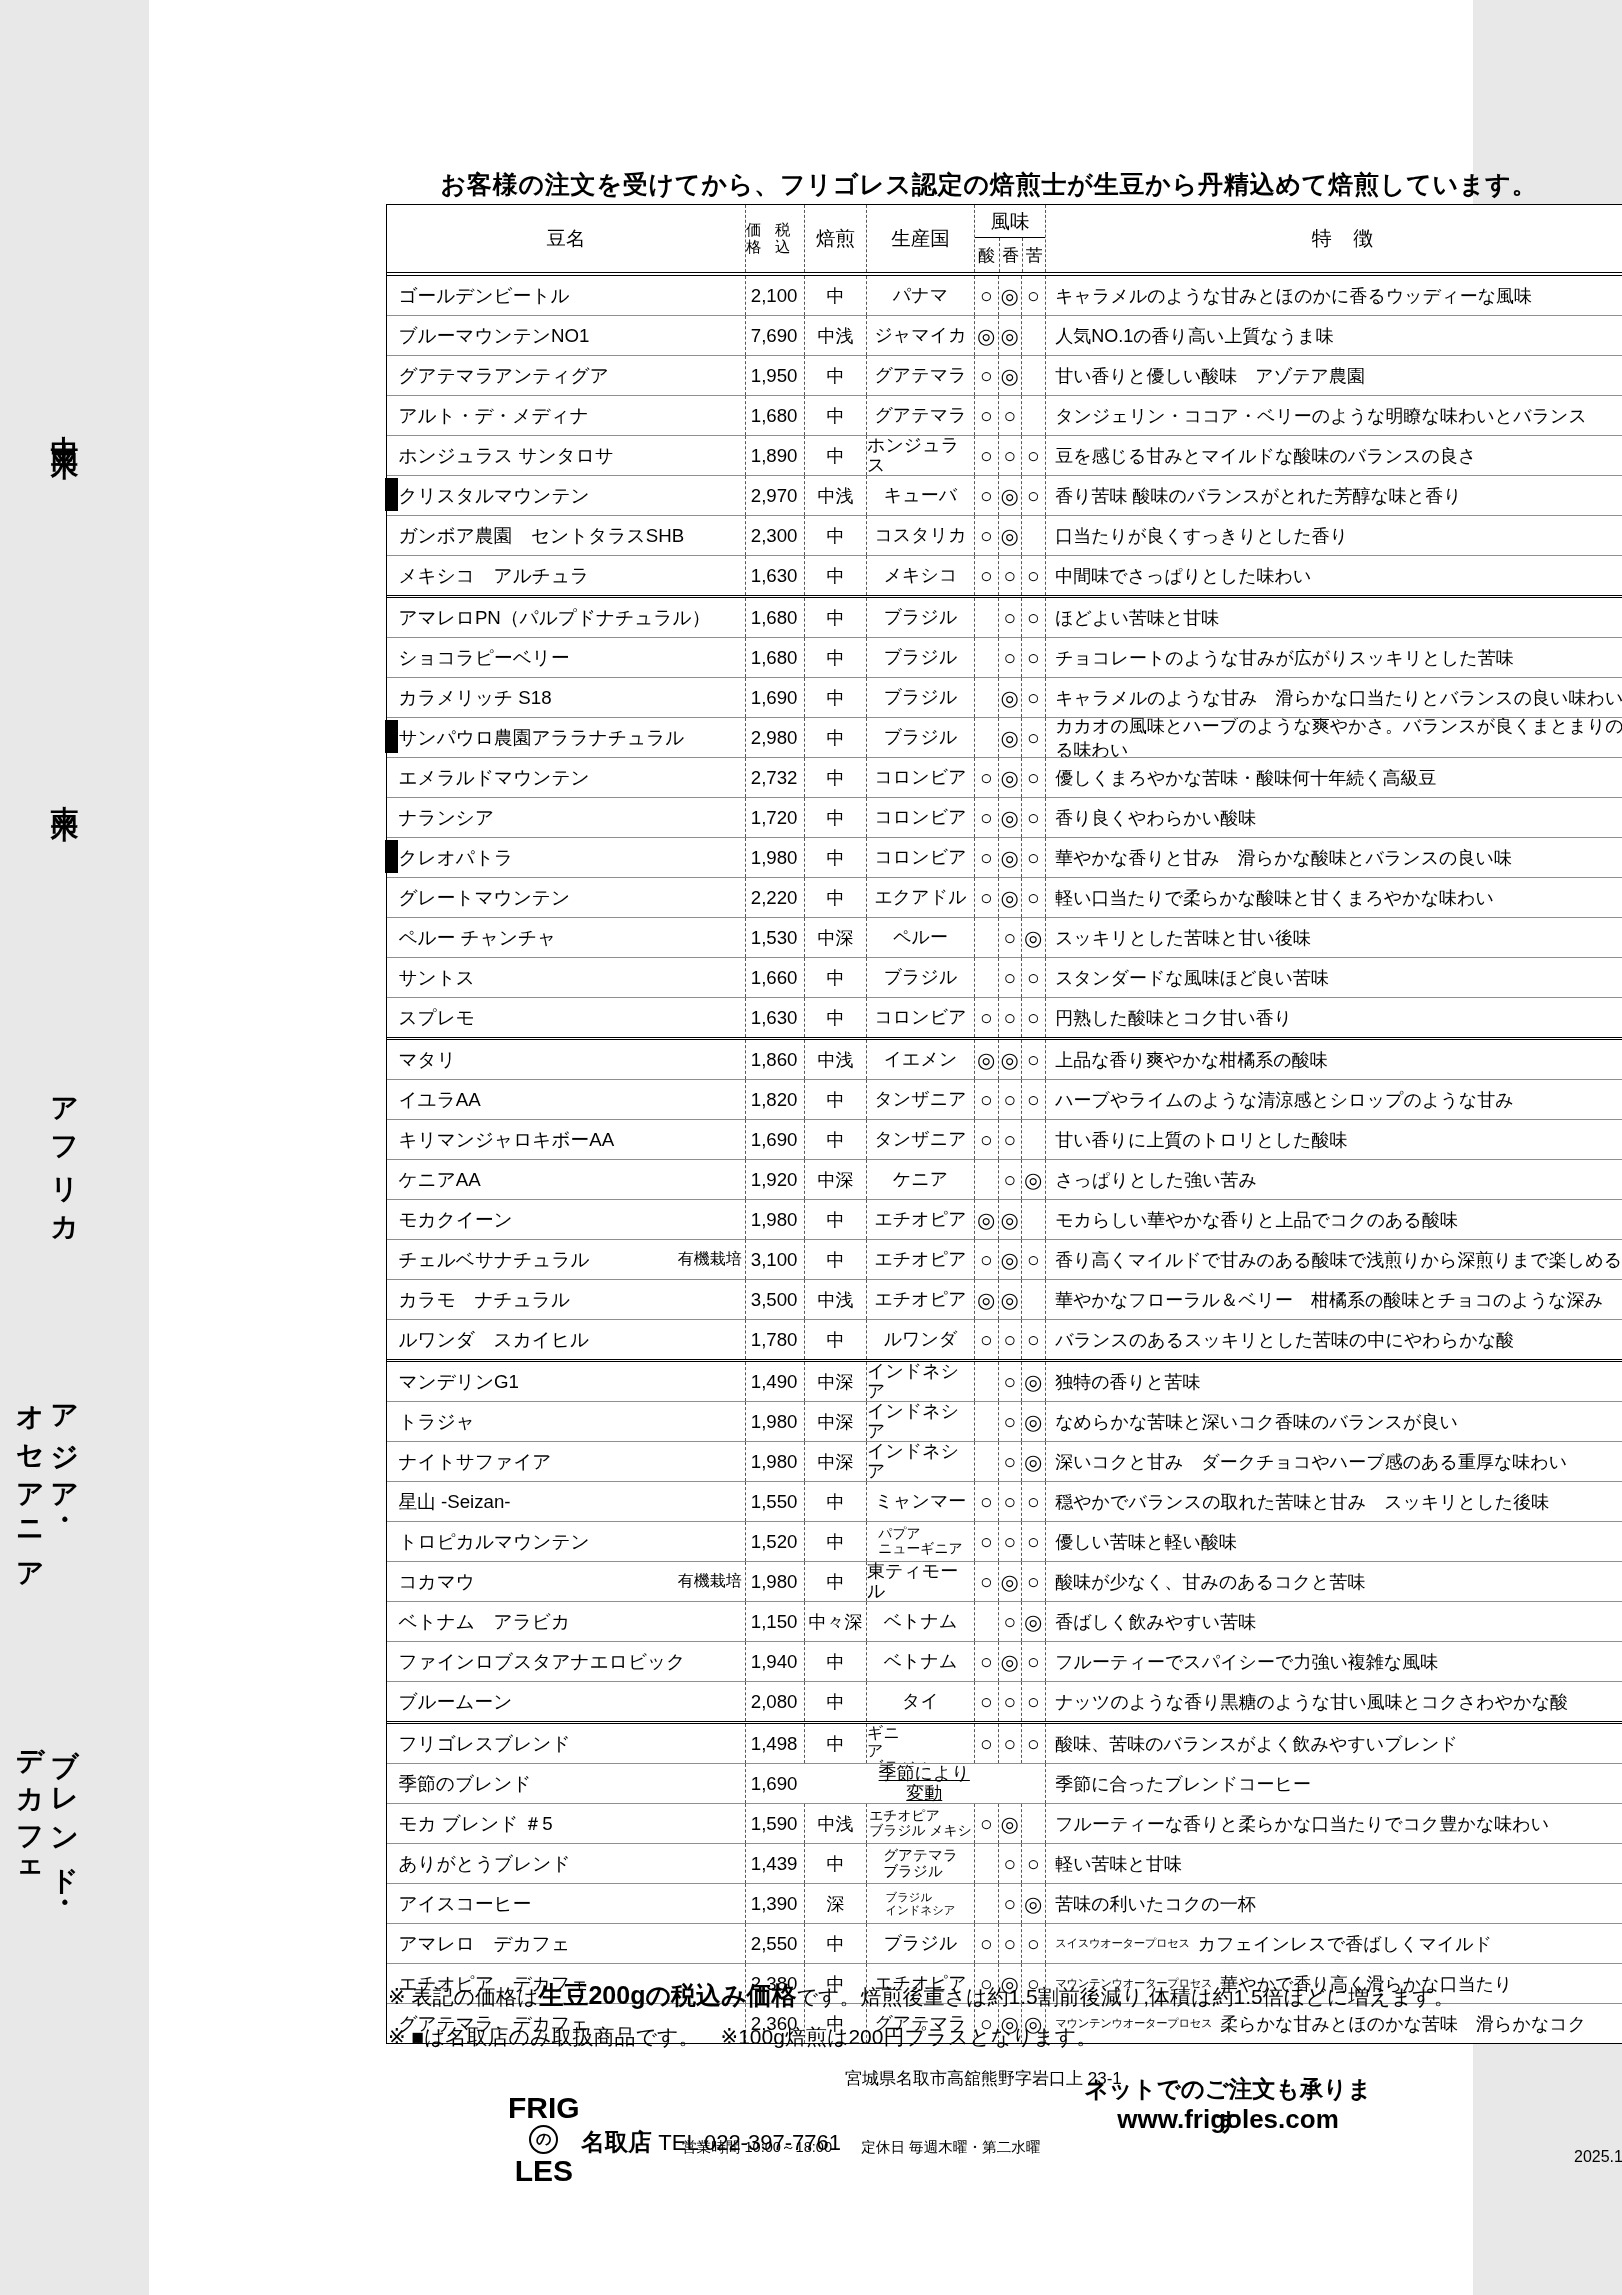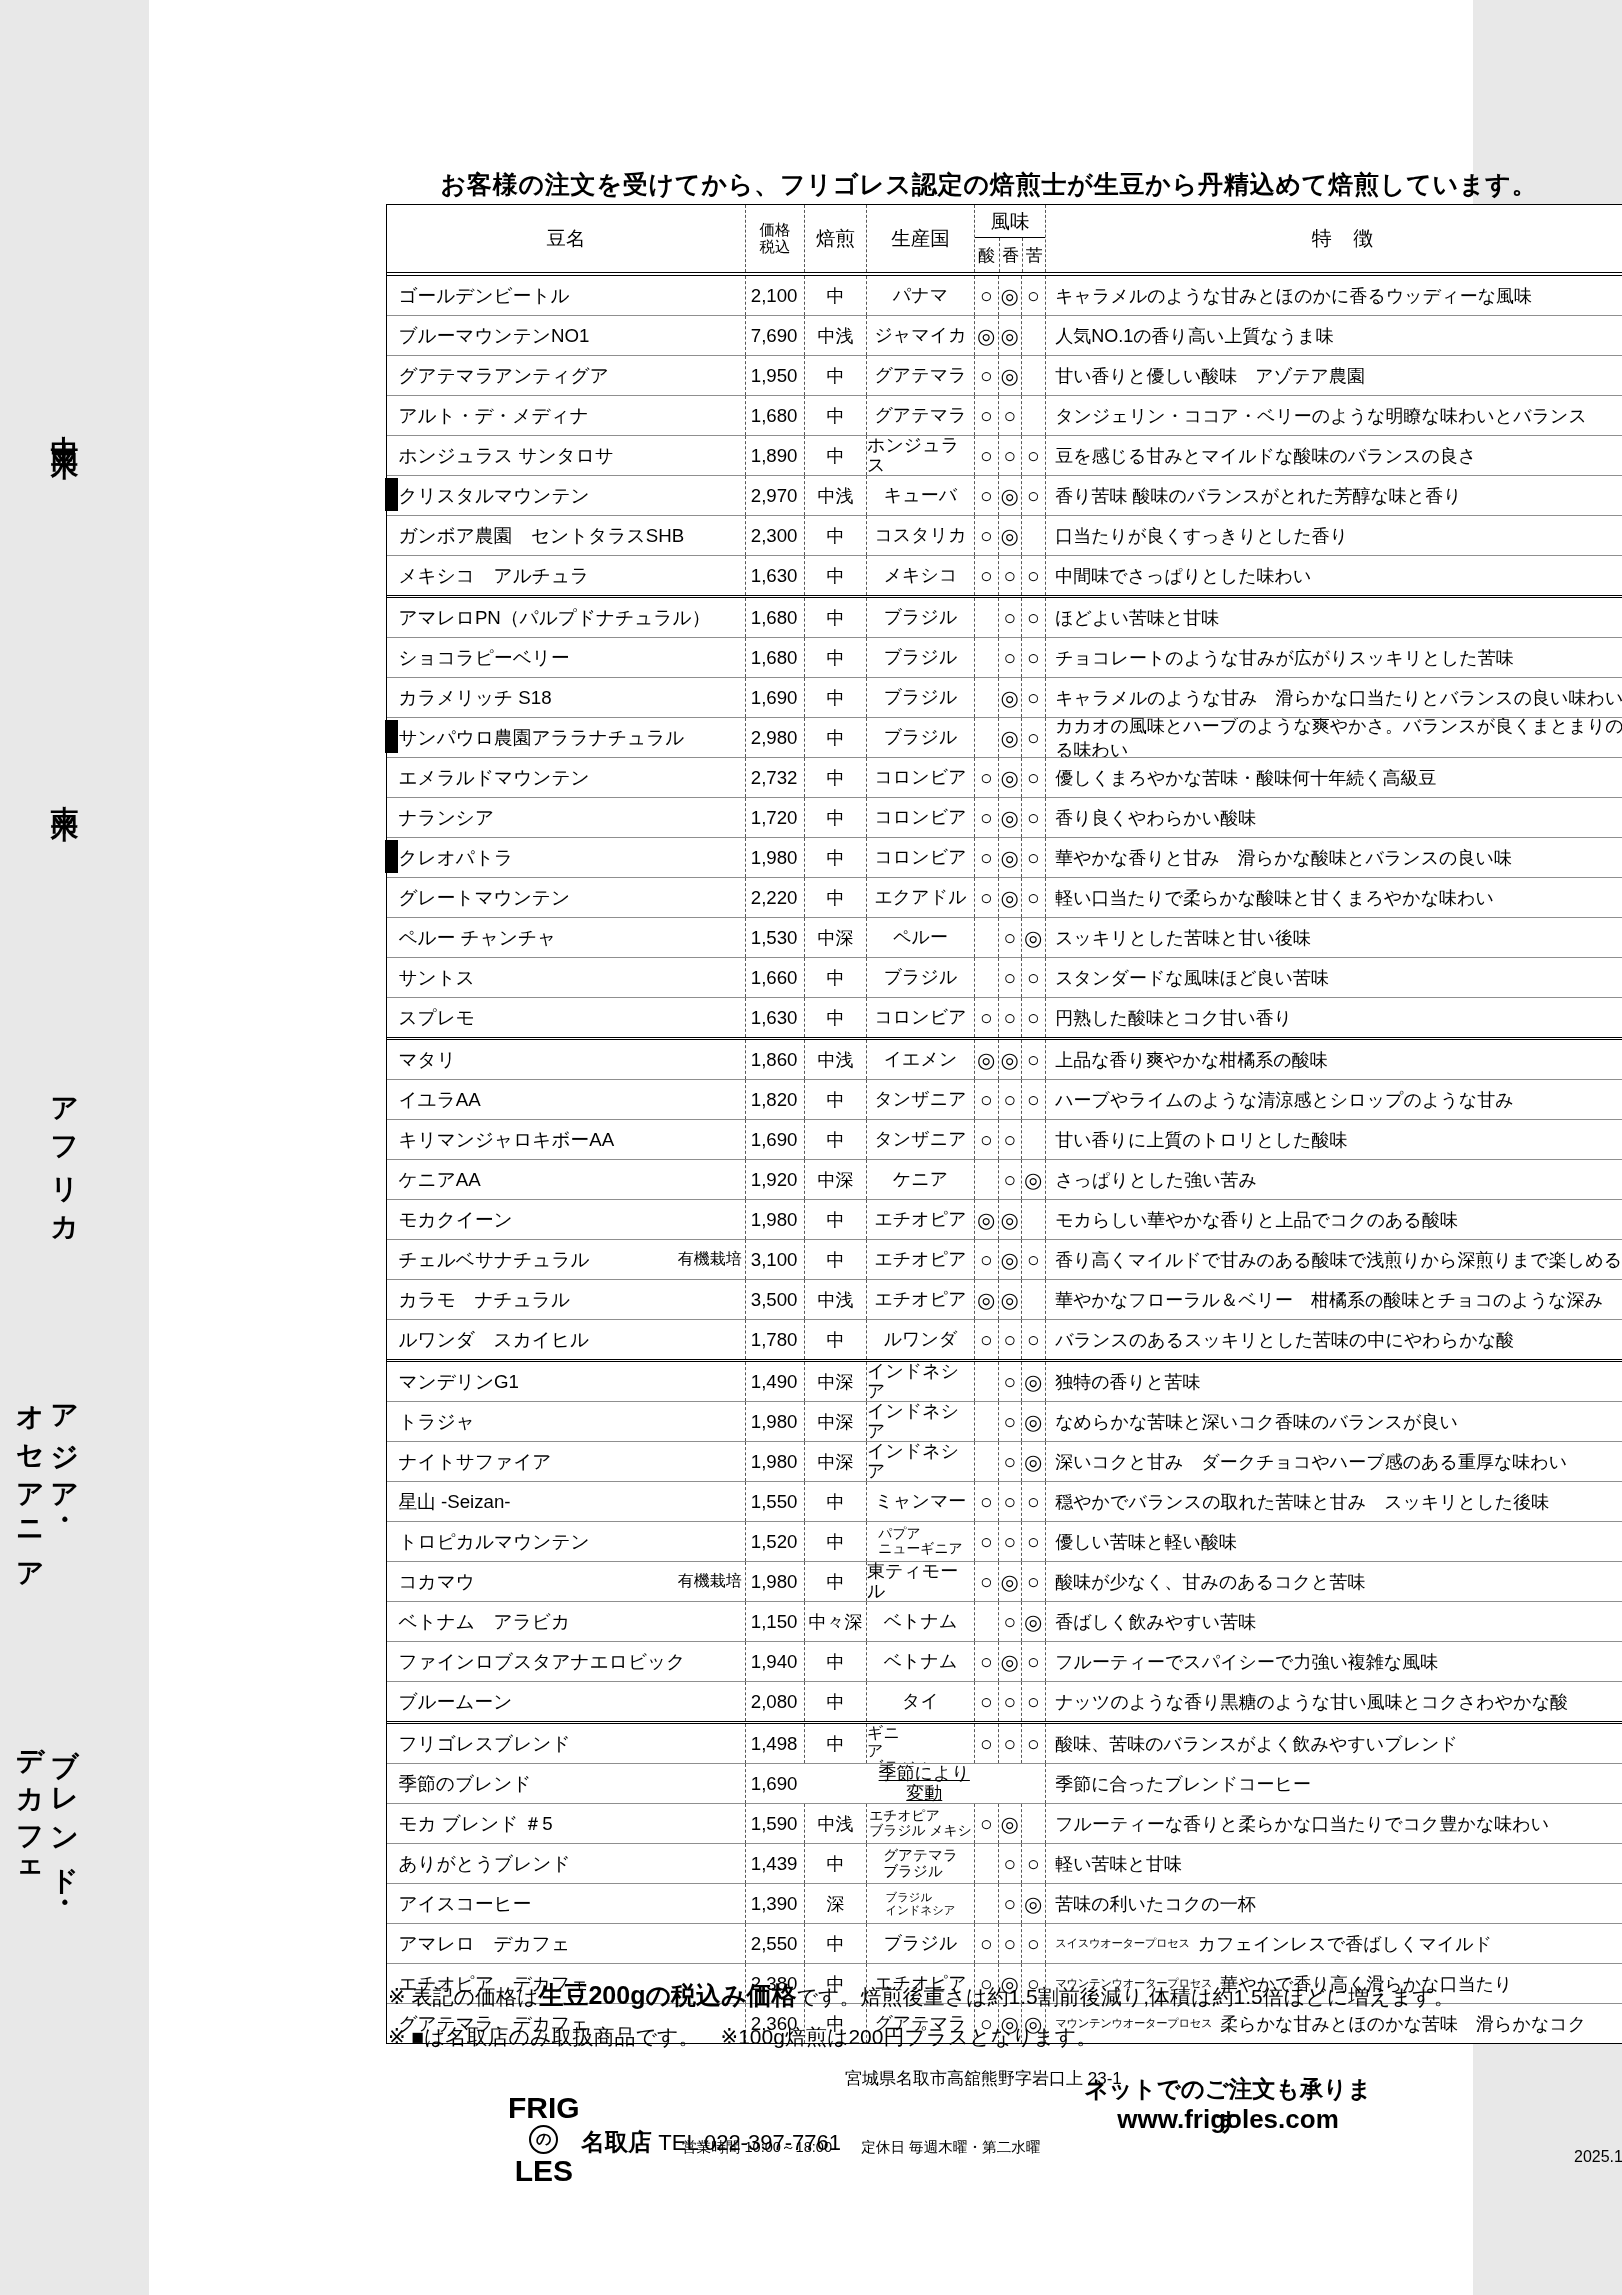--- a/index.html
+++ b/index.html
@@ -5,21 +5,21 @@
   html,body{margin:0;padding:0;background:#e8e8e8;}
   .page{position:relative;width:1324px;height:2295px;background:#ffffff;margin:0 auto;
         font-family:"Liberation Sans","DejaVu Sans",sans-serif;color:#000;}
   .title{position:absolute;top:151px;left:195px;width:1290px;text-align:center;
          font-size:25px;font-weight:bold;letter-spacing:0.8px;}
   
   .table{position:absolute;left:237px;top:204px;width:1260px;border:1.6px solid #000;background:#fff;}
   .thead{display:grid;grid-template-columns:358px 59px 62px 108px 71px 1fr;height:67px;border-bottom:4px double #000;}
   .hcell{border-left:0.8px dashed #555;display:flex;align-items:center;justify-content:center;font-size:19.5px;}
   .hcell:first-child{border-left:none;}
-  .hcell.hprice{flex-direction:column;justify-content:center;font-size:15.4px;line-height:1.1;padding:3.2px 0;}
+  .hcell.hprice{justify-content:flex-end;font-size:15.4px;line-height:1.1;padding:3.2px 0;}
   .hcell.hfeat{letter-spacing:8px;font-size:20px;}
   .flavor-group{border-left:0.8px dashed #555;display:flex;flex-direction:column;}
   .fg-top{height:32px;display:flex;align-items:center;justify-content:center;font-size:19.5px;border-bottom:1.6px solid #000;}
   .fg-sub{flex:1;display:grid;grid-template-columns:23.5px 23.5px 23.5px;}
   .fg-sub span{border-left:0.8px dashed #555;display:flex;align-items:center;justify-content:center;font-size:17px;}
   .fg-sub span:first-child{border-left:none;}
   .tbody .row{display:grid;grid-template-columns:358px 59px 62px 108px 23.5px 23.5px 23.5px 1fr;
         height:39px;border-top:0.8px solid #8f8f8f;position:relative;}
   .tbody .row:first-child{border-top:none;}
   .tbody .row.gstart{border-top:3.2px double #000;}

